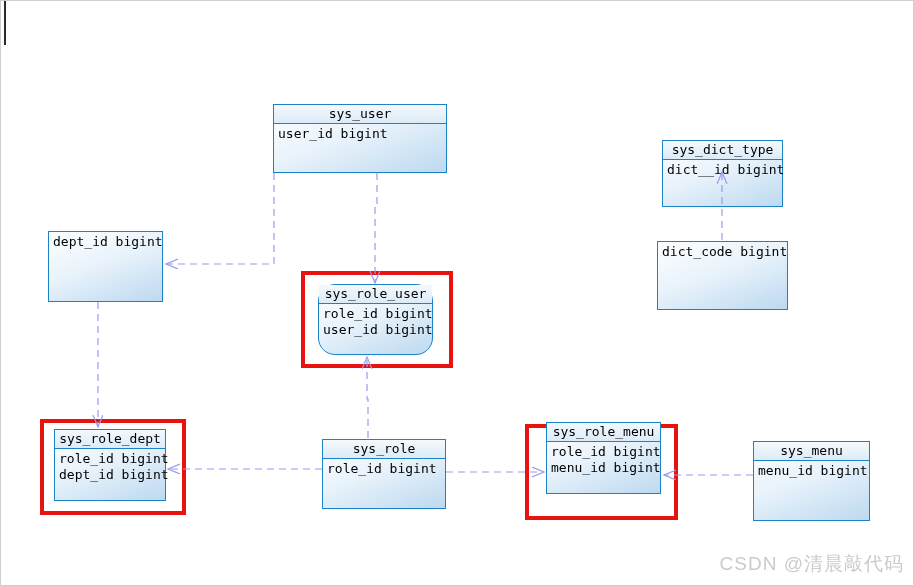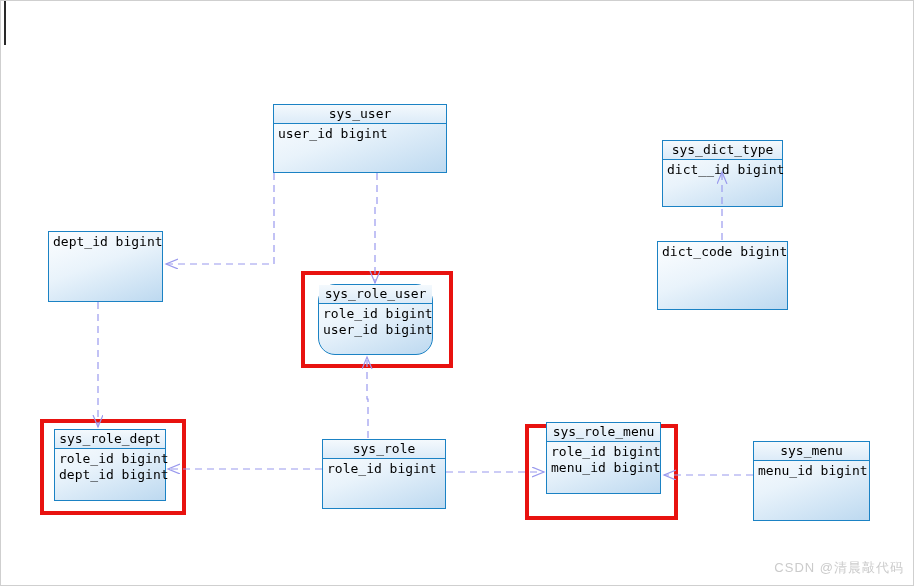--- a/index.html
+++ b/index.html
@@ -51,21 +51,21 @@
     border:4px solid #e8120f;
     box-sizing:border-box;
     background:transparent;
     z-index:1;
   }
   .watermark{
     position:absolute;
     right:9px;bottom:8px;
     color:#cbcbcb;
     font-family:"Liberation Sans","DejaVu Sans",sans-serif;
-    font-size:13px;
+    font-size:19px;
     letter-spacing:1px;
     z-index:4;
     user-select:none;
     text-align:center;
   }
 </style>
 </head>
 <body>
 
 <div class="canvas">

